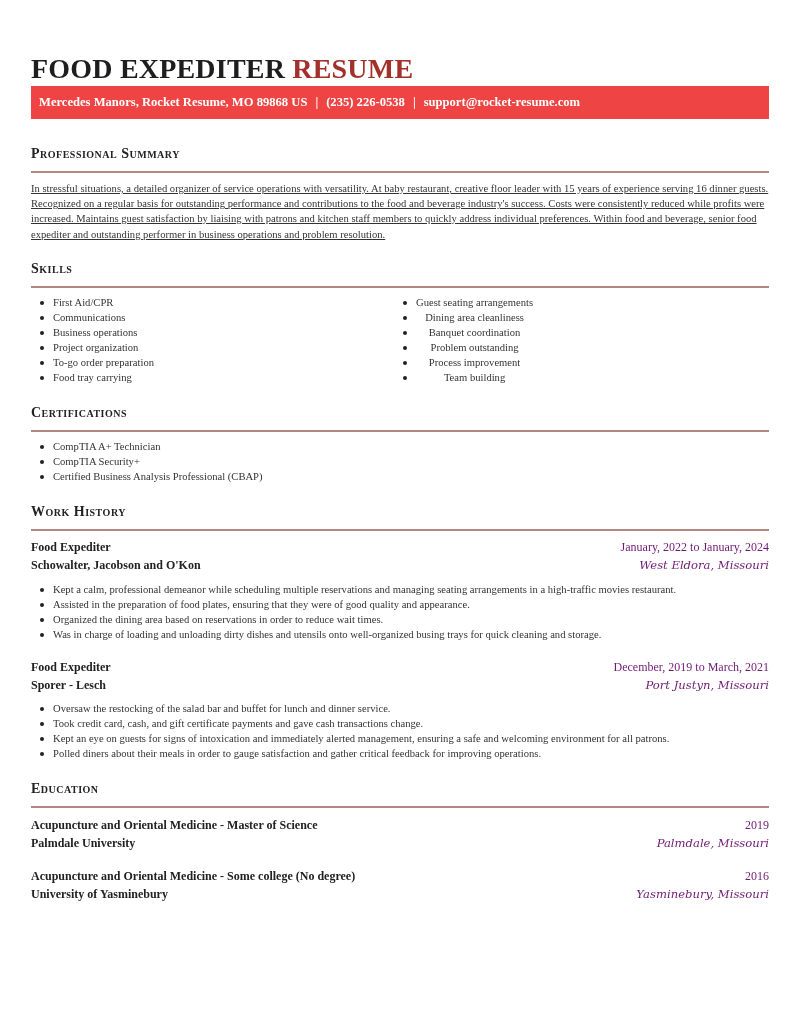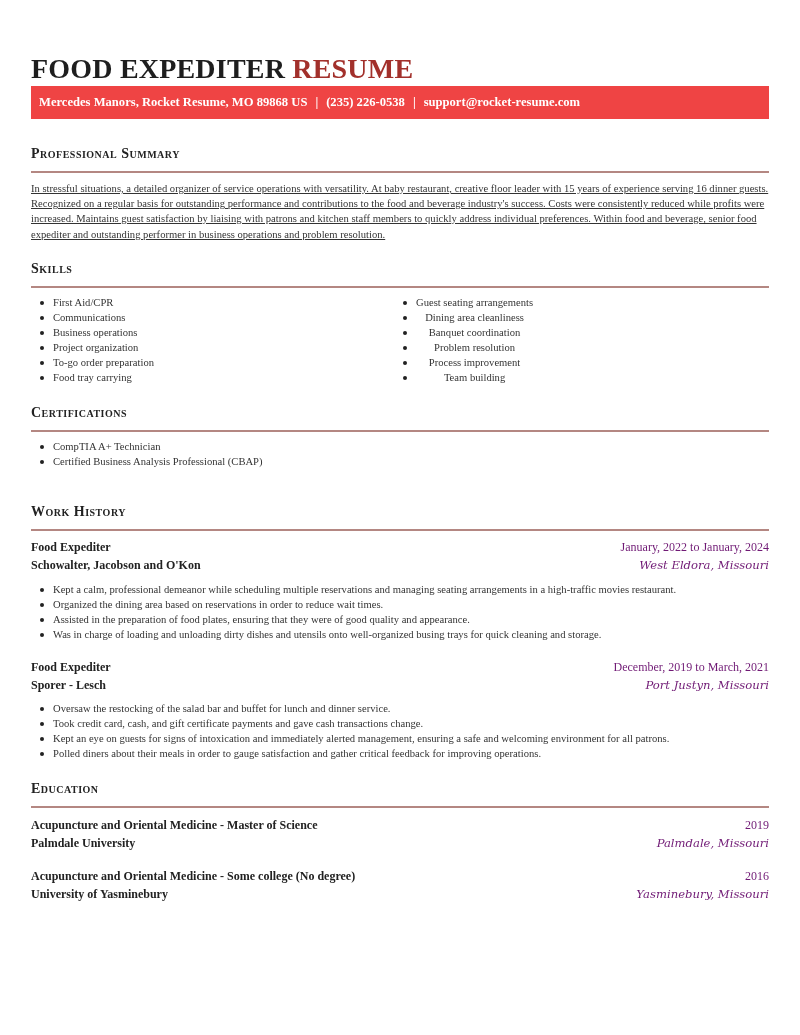--- a/index.html
+++ b/index.html
@@ -114,48 +114,49 @@
     <li>Communications</li>
     <li>Business operations</li>
     <li>Project organization</li>
     <li>To-go order preparation</li>
     <li>Food tray carrying</li>
   </ul>
   <ul class="bullets" style="top:295px; left:363px;text-align:center;">
     <li>Guest seating arrangements</li>
     <li>Dining area cleanliness</li>
     <li>Banquet coordination</li>
-    <li>Problem resolution</li>
+    <li>Problem outstanding</li>
     <li>Process improvement</li>
     <li>Team building</li>
   </ul>
 
   <div class="section-title" style="top:400px">Certifications</div>
   <div class="rule" style="top:430px"></div>
   <ul class="bullets" style="top:439px; left:0;">
     <li>CompTIA A+ Technician</li>
+    <li>CompTIA Security+</li>
     <li>Certified Business Analysis Professional (CBAP)</li>
   </ul>
 
   <div class="section-title" style="top:499px">Work History</div>
   <div class="rule" style="top:529px"></div>
 
   <div>
     <div class="row" style="top:539px">
       <span class="left">Food Expediter</span>
       <span class="right">January, 2022 to January, 2024</span>
     </div>
     <div class="row" style="top:557px">
       <span class="left">Schowalter, Jacobson and O'Kon</span>
       <span class="right italic">West Eldora, Missouri</span>
     </div>
     <ul class="bullets" style="top:582px; left:0;">
       <li>Kept a calm, professional demeanor while scheduling multiple reservations and managing seating arrangements in a high-traffic movies restaurant.</li>
+      <li>Assisted in the preparation of food plates, ensuring that they were of good quality and appearance.</li>
       <li>Organized the dining area based on reservations in order to reduce wait times.</li>
-      <li>Assisted in the preparation of food plates, ensuring that they were of good quality and appearance.</li>
       <li>Was in charge of loading and unloading dirty dishes and utensils onto well-organized busing trays for quick cleaning and storage.</li>
     </ul>
   </div>
 
   <div>
     <div class="row" style="top:659px">
       <span class="left">Food Expediter</span>
       <span class="right">December, 2019 to March, 2021</span>
     </div>
     <div class="row" style="top:677px">

